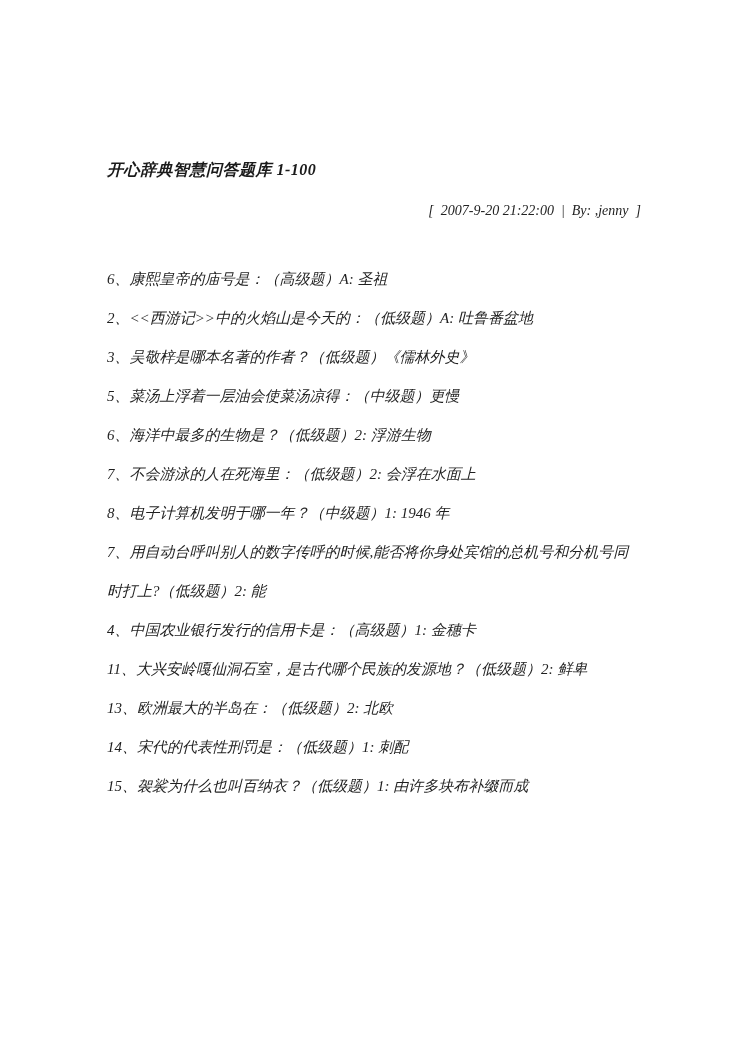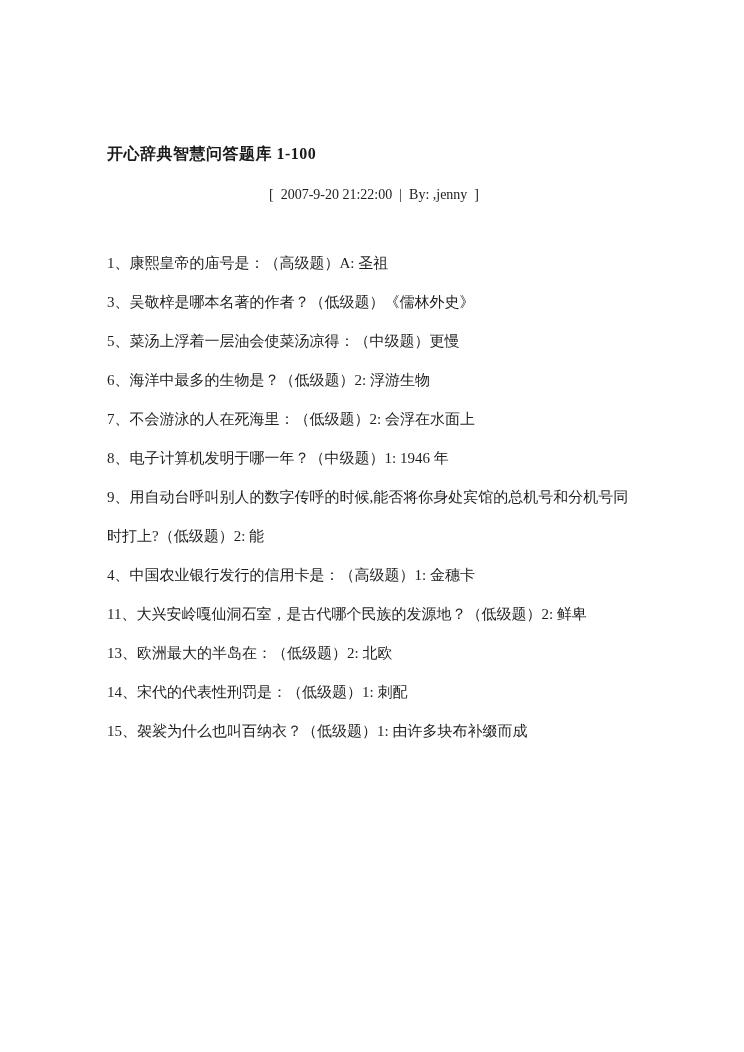--- a/index.html
+++ b/index.html
@@ -12,34 +12,35 @@
     width: 744px;
     height: 1052px;
     background: #ffffff;
     overflow: hidden;
     font-family: "Liberation Serif", "DejaVu Serif", serif;
     color: #1f1f1f;
   }
   .doc {
     position: absolute;
     left: 107px;
-    top: 144px;
+    top: 160px;
     width: 534px;
+    font-style: italic;
   }
   .title {
     margin: 0;
     font-size: 16px;
     font-weight: bold;
     line-height: 20px;
     letter-spacing: 0.5px;
     color: #1a1a1a;
   }
   .byline {
     margin-top: 22px;
-    text-align: center;
+    text-align: right;
     font-size: 14px;
     line-height: 18px;
     white-space: pre;
     color: #222222;
   }
   .questions {
     margin-top: 40px;
     font-size: 15px;
     line-height: 39px;
     color: #1f1f1f;
@@ -50,27 +51,28 @@
   }
 </style>
 </head>
 <body>
 
 <div class="page">
   <div class="doc">
     <h1 class="title">开心辞典智慧问答题库 1-100</h1>
     <div class="byline">[  2007-9-20 21:22:00  |  By: ,jenny  ]</div>
     <div class="questions">
-      <p>1、康熙皇帝的庙号是：（高级题）A: 圣祖</p>
+      <p>6、康熙皇帝的庙号是：（高级题）A: 圣祖</p>
+      <p>2、&lt;&lt;西游记&gt;&gt;中的火焰山是今天的：（低级题）A: 吐鲁番盆地</p>
       <p>3、吴敬梓是哪本名著的作者？（低级题）《儒林外史》</p>
       <p>5、菜汤上浮着一层油会使菜汤凉得：（中级题）更慢</p>
       <p>6、海洋中最多的生物是？（低级题）2: 浮游生物</p>
       <p>7、不会游泳的人在死海里：（低级题）2: 会浮在水面上</p>
       <p>8、电子计算机发明于哪一年？（中级题）1: 1946 年</p>
-      <p>9、用自动台呼叫别人的数字传呼的时候,能否将你身处宾馆的总机号和分机号同时打上?（低级题）2: 能</p>
+      <p>7、用自动台呼叫别人的数字传呼的时候,能否将你身处宾馆的总机号和分机号同时打上?（低级题）2: 能</p>
       <p>4、中国农业银行发行的信用卡是：（高级题）1: 金穗卡</p>
       <p>11、大兴安岭嘎仙洞石室，是古代哪个民族的发源地？（低级题）2: 鲜卑</p>
       <p>13、欧洲最大的半岛在：（低级题）2: 北欧</p>
       <p>14、宋代的代表性刑罚是：（低级题）1: 刺配</p>
       <p>15、袈裟为什么也叫百纳衣？（低级题）1: 由许多块布补缀而成</p>
     </div>
   </div>
 </div>
 
 </body></html>

